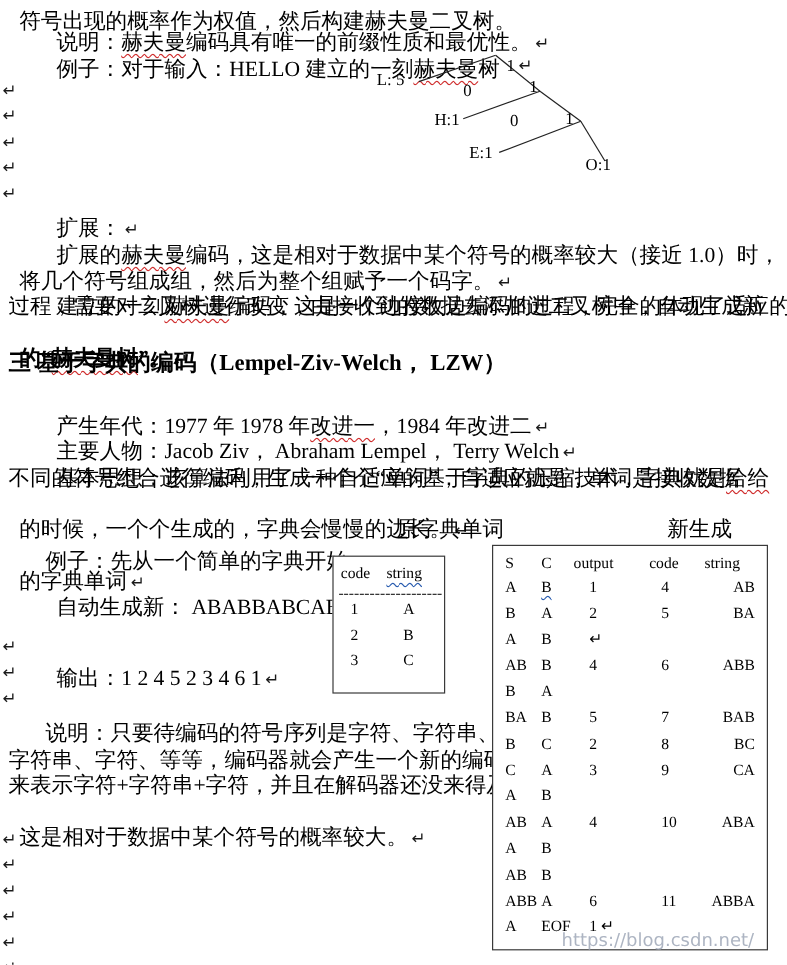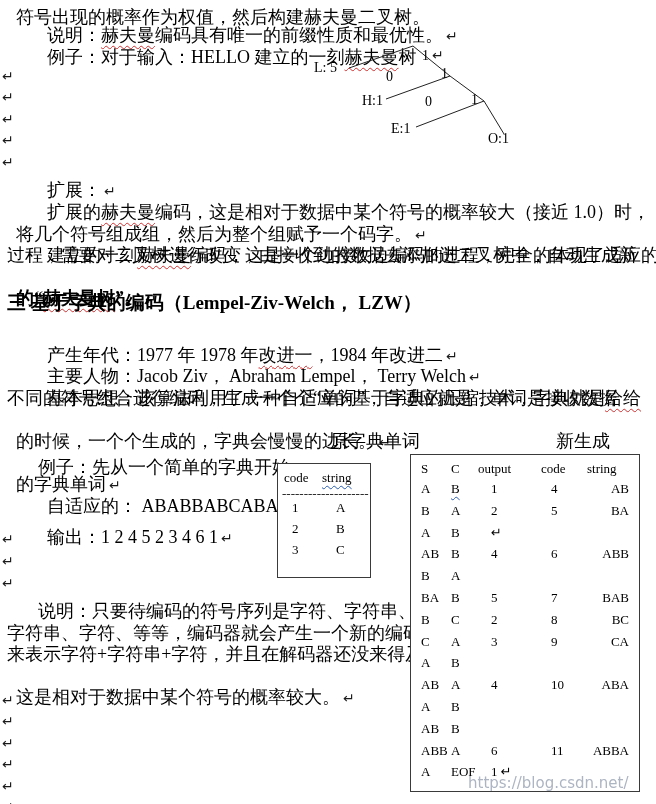--- a/index.html
+++ b/index.html
@@ -179,23 +179,23 @@
 </div>
 
 <div class="line" style="left:38px; top:417px;margin-top:40px;">例子：先从一个简单的字典开始</div>
 <div class="line" style="left:330px; top:430.5px;">原字典单词</div>
 <div class="line" style="left:556px; top:430.5px;">新生成</div>
 <div class="line" style="left:7px; top:452px;">
   <span>的字典单词</span><span class="pilcrow">↵</span>
 </div>
 
 <div class="line" style="left:38px; top:474px;">
-  <span>自适应的：</span><span> ABABBABCABABBA</span><span class="pilcrow">↵</span>
-</div>
-<div class="line" style="left:38px; top:505px;">
+  <span>自动生成新：</span><span> ABABBABCABABBA</span><span class="pilcrow">↵</span>
+</div>
+<div class="line" style="left:38px; top:533px;">
   <span>输出：1 2 4 5 2 3 4 6 1</span><span class="pilcrow">↵</span>
 </div>
 
 <div class="line" style="left:38px; top:601px;">说明：只要待编码的符号序列是字符、字符串、字符</div>
 <div class="line" style="left:7px; top:622.5px;">字符串、字符、等等，编码器就会产生一个新的编码</div>
 <div class="line" style="left:7px; top:644px;">来表示字符+字符串+字符，并且在解码器还没来得及</div>
 <div class="line" style="left:7px; top:665.5px;">
   <span>这是相对于数据中某个符号的概率较大。</span><span class="pilcrow">↵</span>
 </div>
 

